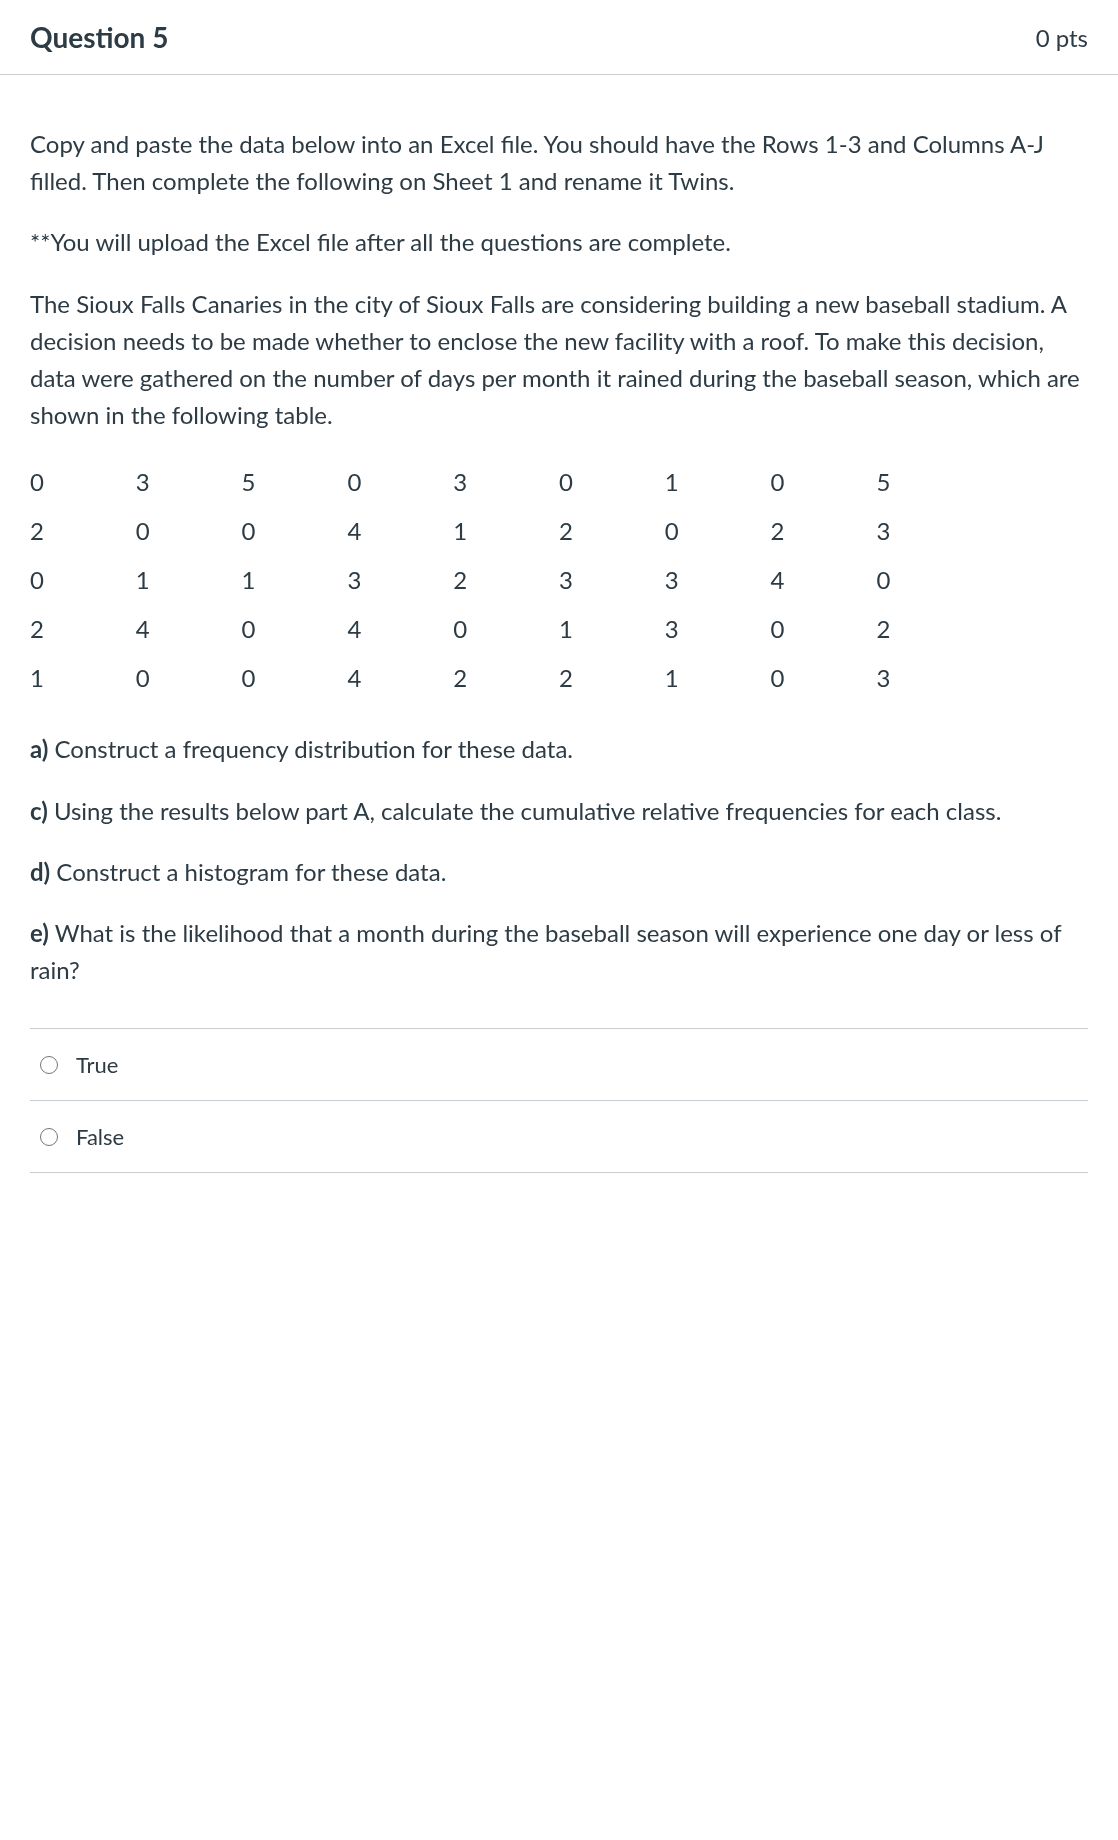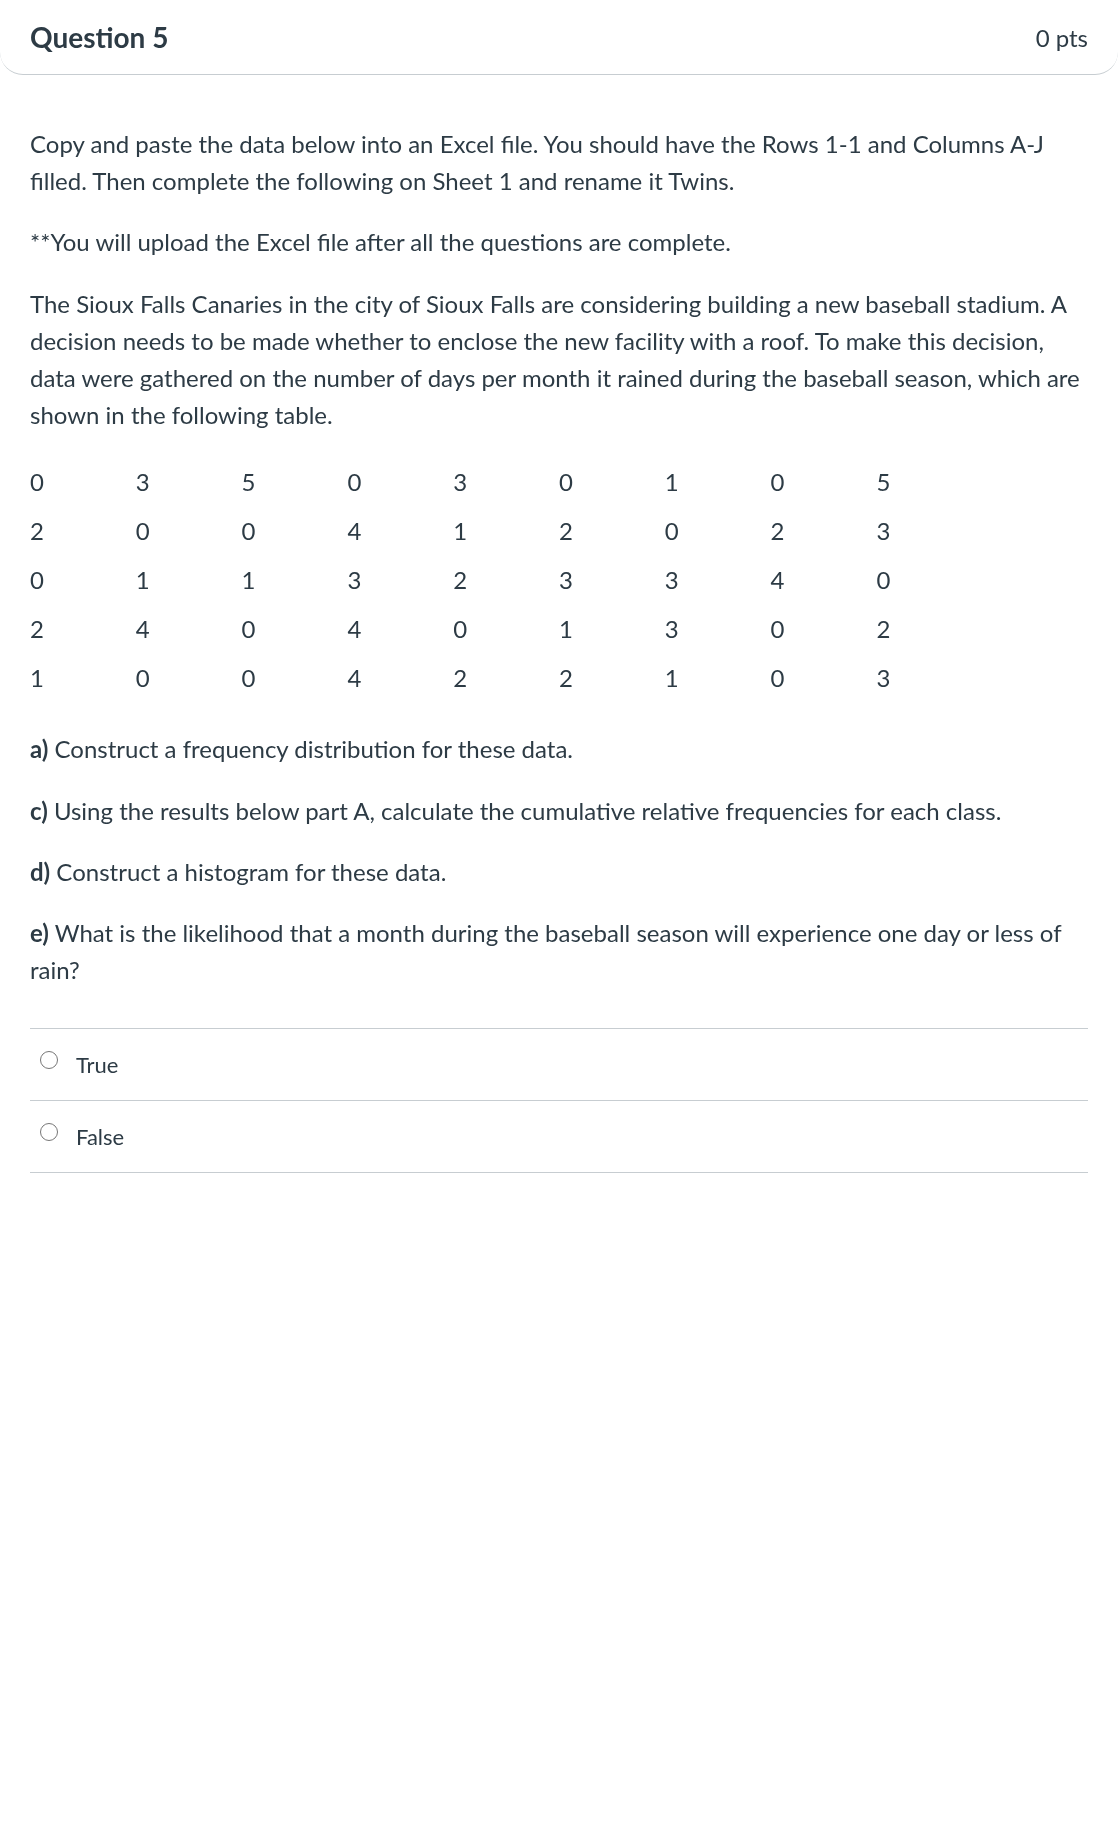--- a/index.html
+++ b/index.html
@@ -12,21 +12,20 @@
       background: #ffffff;
       color: #2d3b45;
       width: 1118px;
     }
     .question-header {
       display: flex;
       justify-content: space-between;
       align-items: center;
       padding: 20px 30px;
       border-bottom: 1px solid #c7cdd1;
-      border-radius: 23px;
     }
     .question-title {
       font-size: 28px;
       font-weight: 700;
       color: #2d3b45;
     }
     .points {
       font-size: 24px;
       font-weight: 400;
       color: #2d3b45;
@@ -60,20 +59,21 @@
     }
     .subpart-label {
       font-weight: 700;
     }
     .answer-options {
       margin-top: 40px;
       border-top: 1px solid #c7cdd1;
     }
     .option-row {
       display: flex;
+      align-items: center;
       padding: 22px 10px;
       border-bottom: 1px solid #c7cdd1;
       cursor: pointer;
     }
     .radio-input {
       width: 18px;
       height: 18px;
       margin-right: 18px;
       accent-color: #888;
     }
@@ -84,21 +84,21 @@
   </style>
 </head>
 <body>
 
 <div class="question-header">
   <div class="question-title">Question 5</div>
   <div class="points">0 pts</div>
 </div>
 
 <div class="question-body">
-  <p class="paragraph">Copy and paste the data below into an Excel file. You should have the Rows 1-1 and Columns A-J filled. Then complete the following on Sheet 1 and rename it Twins.</p>
+  <p class="paragraph">Copy and paste the data below into an Excel file. You should have the Rows 1-3 and Columns A-J filled. Then complete the following on Sheet 1 and rename it Twins.</p>
   <p class="paragraph">**You will upload the Excel file after all the questions are complete.</p>
   <p class="paragraph">The Sioux Falls Canaries in the city of Sioux Falls are considering building a new baseball stadium. A decision needs to be made whether to enclose the new facility with a roof. To make this decision, data were gathered on the number of days per month it rained during the baseball season, which are shown in the following table.</p>
 
   <table class="data-table">
     <tbody>
       <tr>
         <td>0</td>
         <td>3</td>
         <td>5</td>
         <td>0</td>

